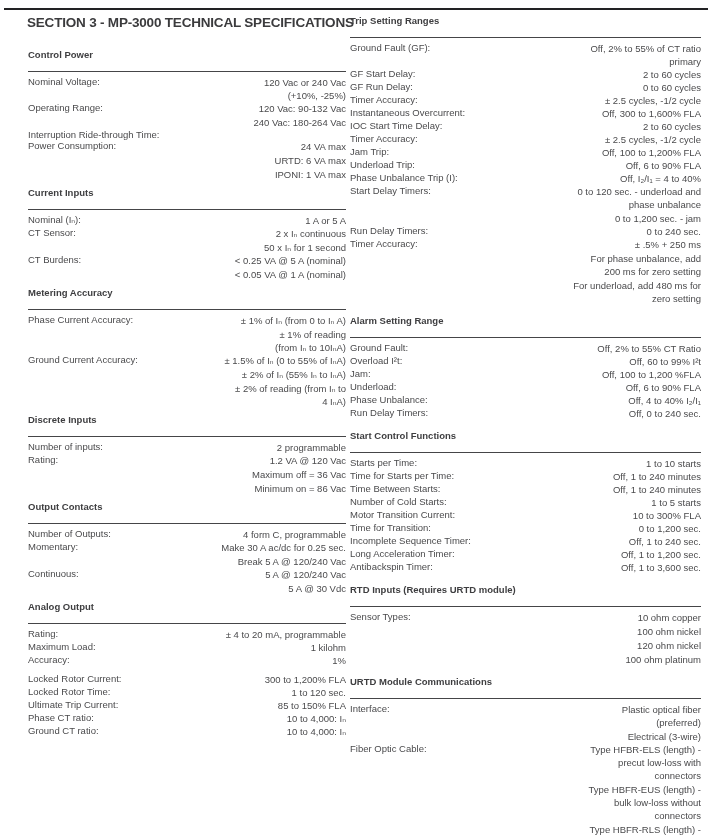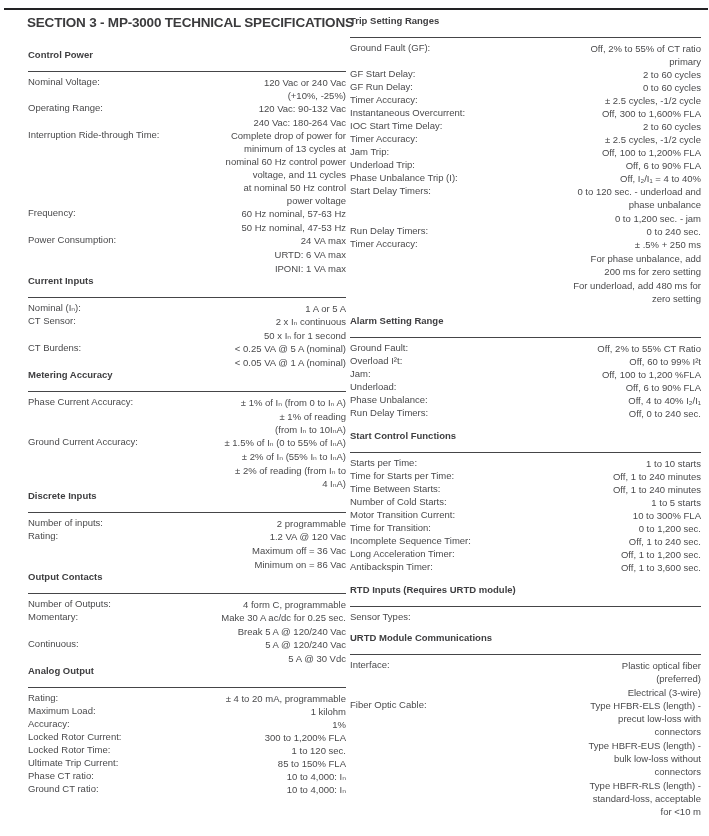--- a/index.html
+++ b/index.html
@@ -9,21 +9,21 @@
     color:#4a4a4c;font-size:9.5px;
   }
   .top-rule{position:absolute;left:4px;right:1px;top:8px;height:2px;background:#222224;}
   .doc-title{
     position:absolute;left:27px;top:15px;width:330px;
     font-size:13.5px;font-weight:700;color:#3b3b3d;letter-spacing:-0.2px;white-space:nowrap;
   }
   .col{position:absolute;}
   .col-left{left:28px;top:49px;width:318px;}
   .col-right{left:350px;top:15px;width:351px;}
-  .section{}
+  .section{margin-top:6px;}
   .col-right .section{margin-top:10px;}
   .section:first-child{margin-top:0;}
   .sec-title{
     font-weight:700;color:#3e3e40;line-height:12px;
     border-bottom:1.4px solid #454547;padding-bottom:10px;margin-bottom:4px;
     white-space:nowrap;
   }
   .row{display:flex;align-items:flex-start;}
   .lbl{flex:0 0 auto;white-space:nowrap;}
   .col-left .lbl{width:157px;}
@@ -57,41 +57,20 @@
             <div class="entry">
               <div class="line">120 Vac: 90-132 Vac</div>
             </div>
             <div class="entry">
               <div class="line">240 Vac: 180-264 Vac</div>
             </div>
           </div>
         </div>
         <div class="row">
           <div class="lbl">Interruption Ride-through Time:</div>
-          <div class="val">
-            <div class="entry">
-              <div class="line">Complete drop of power for</div>
-              <div class="line cont">minimum of 13 cycles at</div>
-              <div class="line cont">nominal 60 Hz control power</div>
-              <div class="line cont">voltage, and 11 cycles</div>
-              <div class="line cont">at nominal 50 Hz control</div>
-              <div class="line cont">power voltage</div>
-            </div>
-          </div>
-        </div>
-        <div class="row">
-          <div class="lbl">Frequency:</div>
-          <div class="val">
-            <div class="entry">
-              <div class="line">60 Hz nominal, 57-63 Hz</div>
-            </div>
-            <div class="entry">
-              <div class="line">50 Hz nominal, 47-53 Hz</div>
-            </div>
-          </div>
         </div>
         <div class="row">
           <div class="lbl">Power Consumption:</div>
           <div class="val">
             <div class="entry">
               <div class="line">24 VA max</div>
             </div>
             <div class="entry">
               <div class="line">URTD: 6 VA max</div>
             </div>
@@ -536,20 +515,34 @@
             <div class="entry">
               <div class="line">Off, 1 to 3,600 sec.</div>
             </div>
           </div>
         </div>
       </div>
       <div class="section">
         <div class="sec-title">RTD Inputs (Requires URTD module)</div>
         <div class="row">
           <div class="lbl">Sensor Types:</div>
+          <div class="val">
+            <div class="entry">
+              <div class="line">10 ohm copper</div>
+            </div>
+            <div class="entry">
+              <div class="line">100 ohm nickel</div>
+            </div>
+            <div class="entry">
+              <div class="line">120 ohm nickel</div>
+            </div>
+            <div class="entry">
+              <div class="line">100 ohm platinum</div>
+            </div>
+          </div>
         </div>
       </div>
       <div class="section">
         <div class="sec-title">URTD Module Communications</div>
         <div class="row">
           <div class="lbl">Interface:</div>
           <div class="val">
             <div class="entry">
               <div class="line">Plastic optical fiber</div>
               <div class="line">(preferred)</div>

